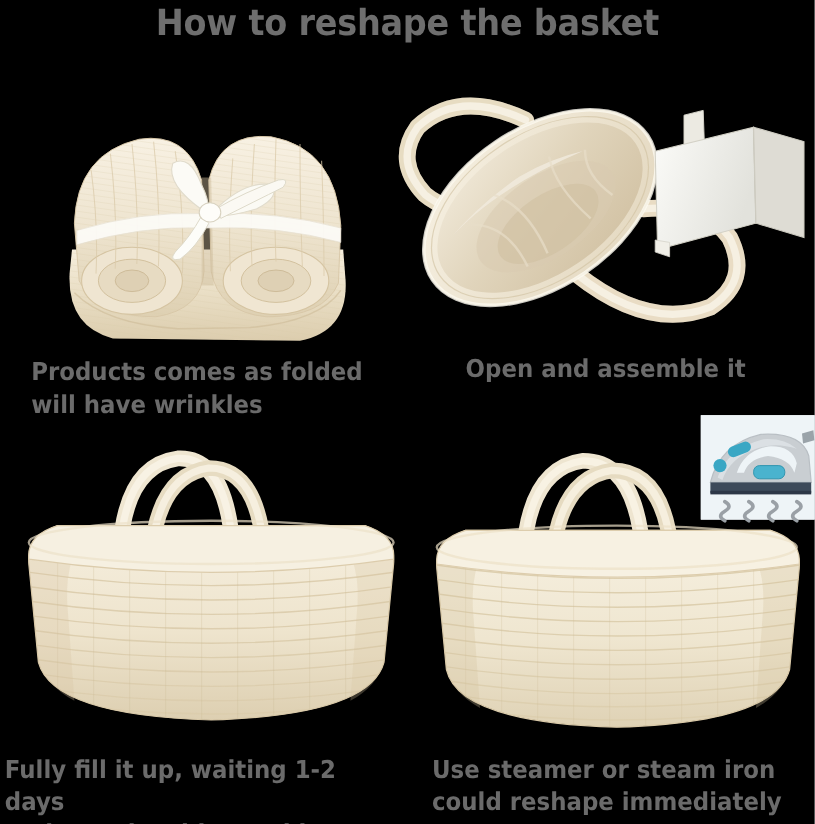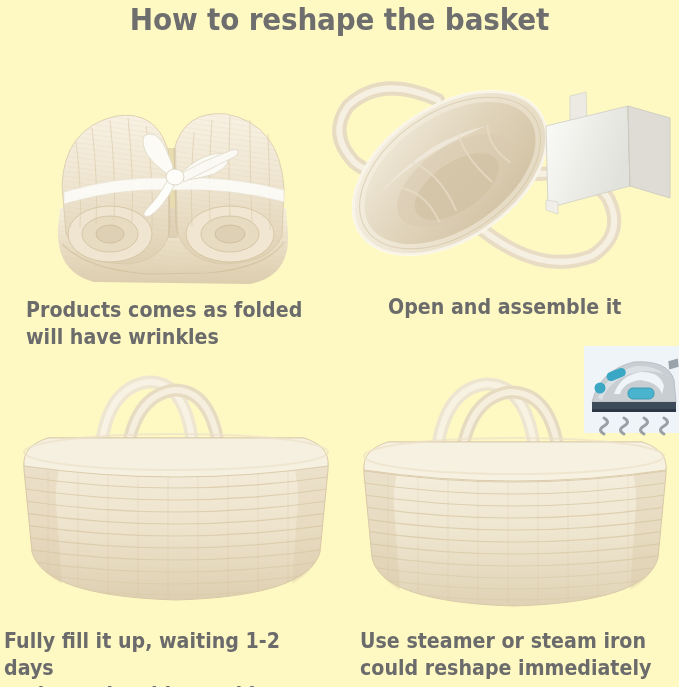--- a/index.html
+++ b/index.html
@@ -11,21 +11,21 @@
     width: 679px;
     height: 687px;
     position: relative;
     overflow: hidden;
     font-family: "DejaVu Sans Condensed", "Liberation Sans Narrow", "Liberation Sans", sans-serif;
   }
 
   .page {
     position: absolute;
     inset: 0;
-    background: #fef9c3;
+    background: #000000;
   }
 
   
   .title {
     position: absolute;
     left: 0;
     top: 2px;
     width: 679px;
     text-align: center;
     font-size: 30px;

